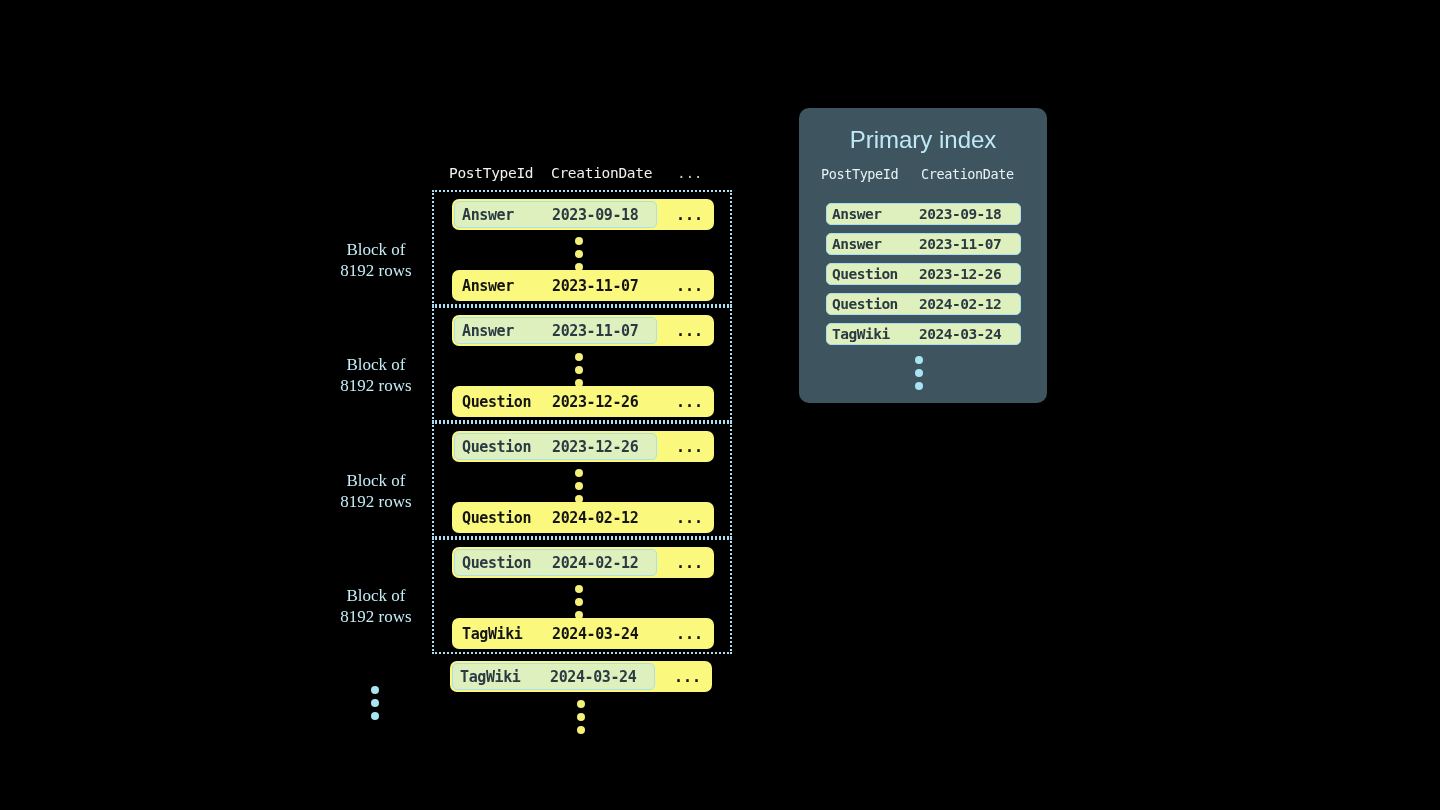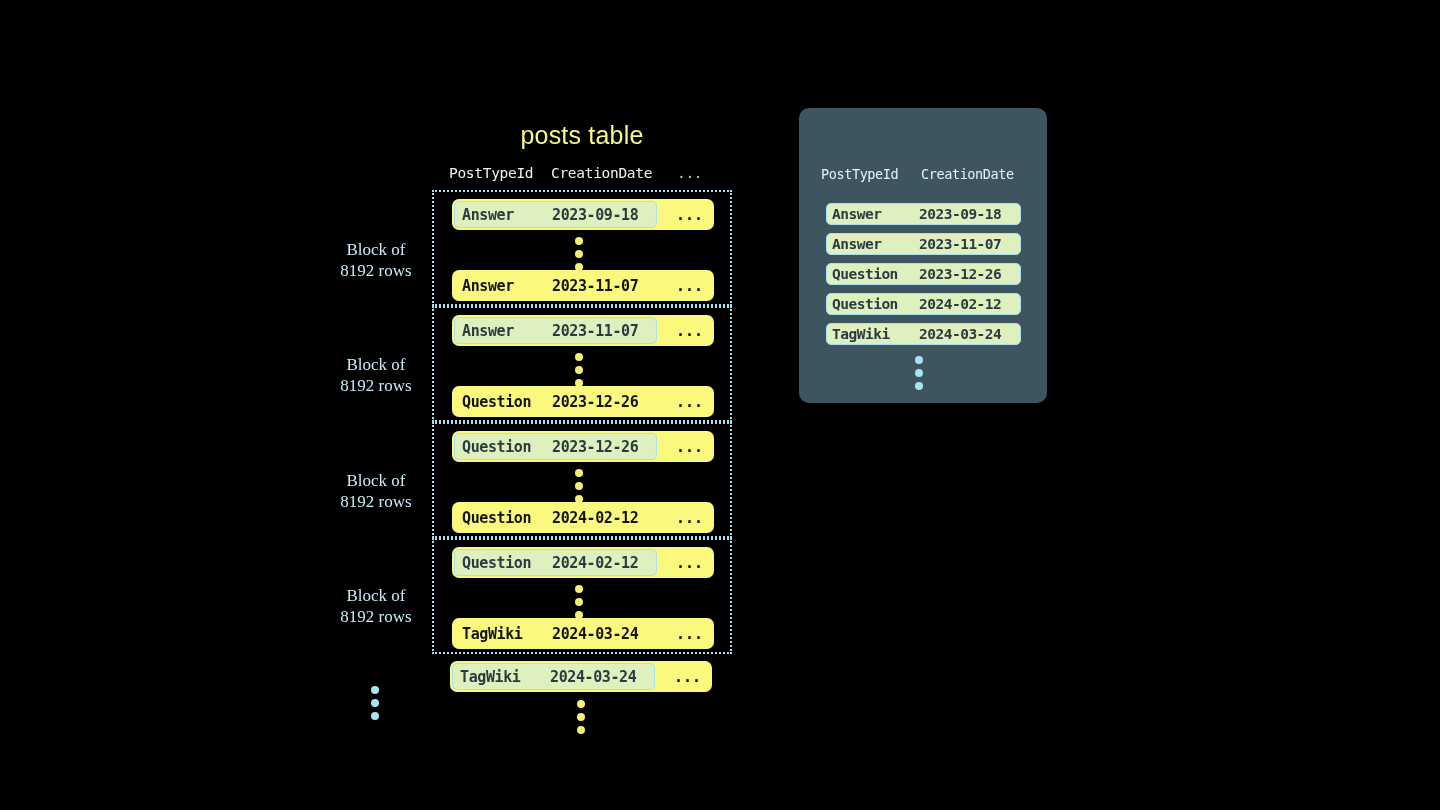--- a/index.html
+++ b/index.html
@@ -248,21 +248,20 @@
     color: #2b3a42;
     letter-spacing: -0.5px;
     white-space: nowrap;
   }
 </style>
 </head>
 <body>
 
 <div class="stage">
 
-  <div class="posts-title">posts table</div>
 
   <div class="posts-header">
     <span class="h-ptid">PostTypeId</span>
     <span class="h-cdate">CreationDate</span>
     <span class="h-dots">...</span>
   </div>
 
   <div class="block" style="top:190px; height:116px;">
     <div class="row-pill" style="top:7px;">
       <div class="key-box"></div>
@@ -368,20 +367,21 @@
       <span></span>
   </div>
 
   <div class="vdots blue" style="left:371px; top:686px;">
     <span></span>
       <span></span>
       <span></span>
   </div>
 
   <div class="index-panel">
+    <div class="index-title">Primary index</div>
 
     <div class="index-header">
       <span class="ih-ptid">PostTypeId</span>
       <span class="ih-cdate">CreationDate</span>
     </div>
 
     <div class="index-row" style="top:95px;">
       <span class="ir-ptid">Answer</span>
       <span class="ir-cdate">2023-09-18</span>
     </div>

